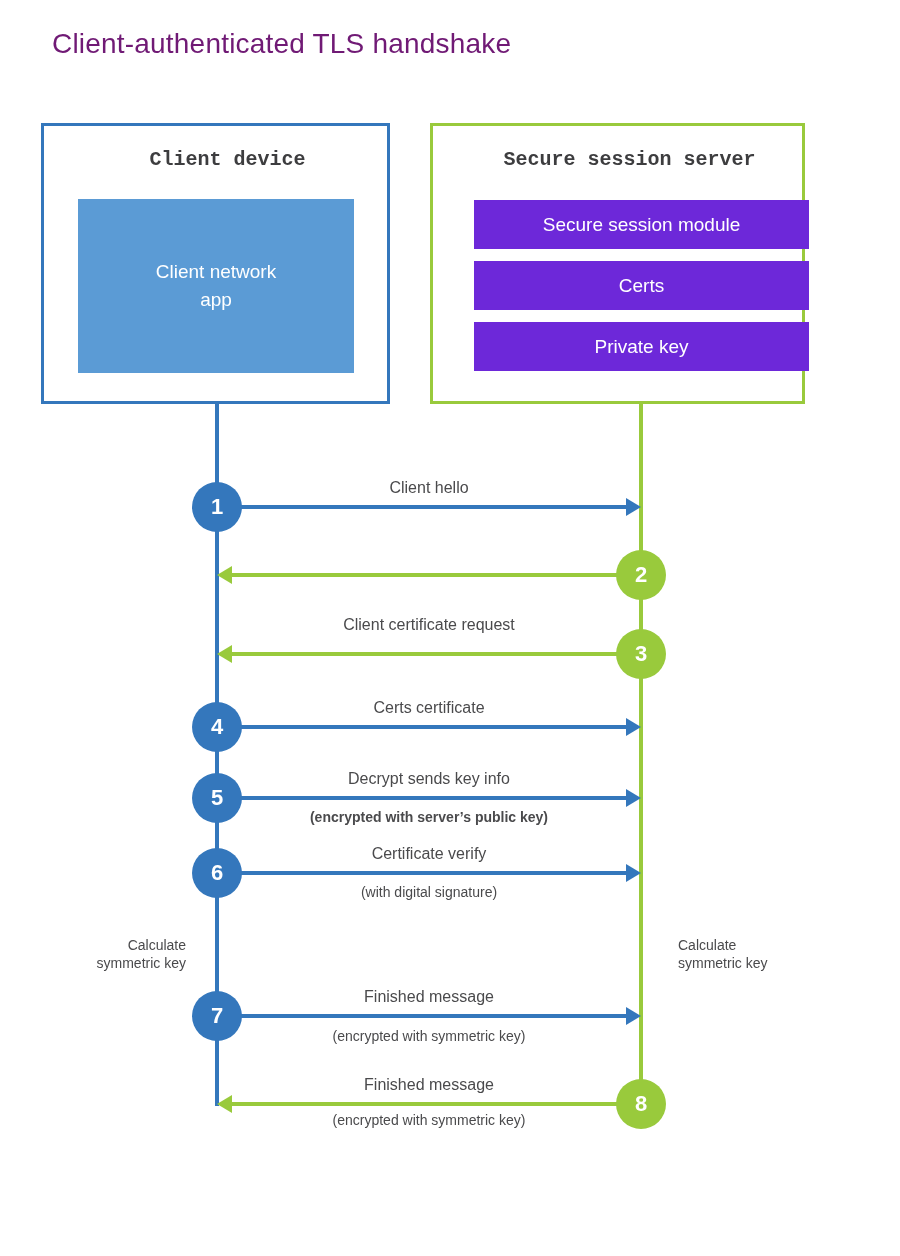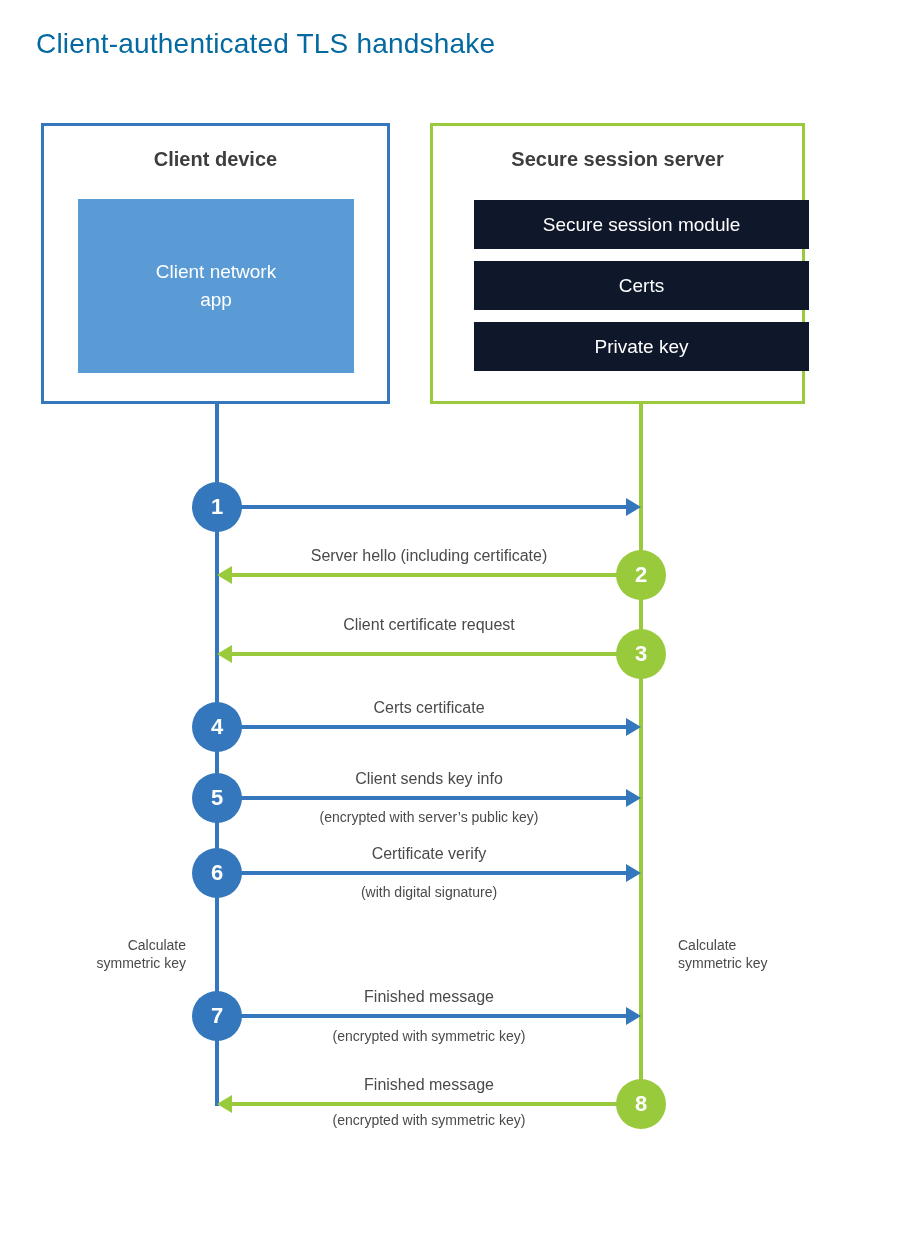--- a/index.html
+++ b/index.html
@@ -1,41 +1,41 @@
 <!DOCTYPE html>
 <html><head>
 <meta charset="utf-8">
 <style>
   * { margin:0; padding:0; box-sizing:border-box; }
   html,body { background:#ffffff; }
   body { font-family:"Liberation Sans", sans-serif; color:#4a4a4c; }
   .canvas { position:relative; width:900px; height:1256px; background:#ffffff; overflow:hidden; }
 
   .page-title {
-    position:absolute; left:36px; top:28px;
-    font-size:28px; font-weight:300; color:#0369a1; letter-spacing:0.2px;
+    position:absolute; left:52px; top:28px;
+    font-size:28px; font-weight:300; color:#701a75; letter-spacing:0.2px;
   }
 
   
   .actor-box { position:absolute; top:123px; height:281px; background:#ffffff; }
   .actor-box.client { left:41px;  width:349px; border:3px solid #3477bc; }
   .actor-box.server { left:430px; width:375px; border:3px solid #99ca3c; }
   .actor-title {
-    position:absolute; top:22px; left:0; width:100%;
-    text-align:center; font-size:20px; font-weight:bold; color:#3d3d3f;
+    position:absolute; top:22px; left:12px; width:100%;
+    text-align:center; font-size:20px; font-weight:bold; color:#3d3d3f;font-family:Liberation Mono, monospace;
   }
   .app-box {
     position:absolute; left:34px; top:73px; width:276px; height:174px;
     background:#5b9bd5; color:#ffffff; font-size:19px;
     display:flex; align-items:center; justify-content:center;
     text-align:center; white-space:pre-line; line-height:1.5;
   }
   .server-bar {
     position:absolute; left:41px; width:335px; height:49px;
-    background:#0f172a; color:#ffffff; font-size:19px;
+    background:#6d28d9; color:#ffffff; font-size:19px;
     display:flex; align-items:center; justify-content:center; text-align:center;
   }
 
   
   .vline { position:absolute; width:4px; }
   .vline.blue  { background:#3477bc; }
   .vline.green { background:#99ca3c; }
 
   
   .step-circle {
@@ -87,44 +87,44 @@
   <div class="actor-box server">
     <div class="actor-title">Secure session server</div>
     <div class="server-bar" style="top:74px;">Secure session module</div>
     <div class="server-bar" style="top:196px;">Private key</div>
     <div class="server-bar" style="top:135px;">Certs</div>
   </div>
 
   <div class="vline blue" style="left:215px; top:404px; height:702px;"></div>
   <div class="vline green" style="left:639px; top:404px; height:700px;"></div>
 
+  <div class="msg-label" style="top:477px;">Client hello</div>
   <div class="arrow-bar blue" style="left:220px; top:505px; width:406px;"></div>
   <div class="arrow-head right" style="left:626px; top:498px;"></div>
   <div class="step-circle blue" style="left:192px; top:482px;">1</div>
 
-  <div class="msg-label" style="top:545px;">Server hello (including certificate)</div>
   <div class="arrow-bar green" style="left:232px; top:573px; width:407px;"></div>
   <div class="arrow-head left" style="left:217px; top:566px;"></div>
   <div class="step-circle green" style="left:616px; top:550px;">2</div>
 
   <div class="msg-label" style="top:614px;text-align:center;">Client certificate request</div>
   <div class="arrow-bar green" style="left:232px; top:652px; width:407px;"></div>
   <div class="arrow-head left" style="left:217px; top:645px;"></div>
   <div class="step-circle green" style="left:616px; top:629px;">3</div>
 
   <div class="msg-label" style="top:697px;">Certs certificate</div>
   <div class="arrow-bar blue" style="left:220px; top:725px; width:406px;"></div>
   <div class="arrow-head right" style="left:626px; top:718px;"></div>
   <div class="step-circle blue" style="left:192px; top:702px;">4</div>
 
-  <div class="msg-label" style="top:768px;">Client sends key info</div>
+  <div class="msg-label" style="top:768px;">Decrypt sends key info</div>
   <div class="arrow-bar blue" style="left:220px; top:796px; width:406px;"></div>
   <div class="arrow-head right" style="left:626px; top:789px;"></div>
   <div class="step-circle blue" style="left:192px; top:773px;">5</div>
-  <div class="msg-sublabel" style="top:808px;">(encrypted with server’s public key)</div>
+  <div class="msg-sublabel" style="top:808px;font-weight:bold;">(encrypted with server’s public key)</div>
 
   <div class="msg-label" style="top:843px;">Certificate verify</div>
   <div class="arrow-bar blue" style="left:220px; top:871px; width:406px;"></div>
   <div class="arrow-head right" style="left:626px; top:864px;"></div>
   <div class="step-circle blue" style="left:192px; top:848px;">6</div>
   <div class="msg-sublabel" style="top:883px;">(with digital signature)</div>
 
   <div class="side-note right-align" style="left:76px; top:937px; width:110px;">Calculate
 symmetric key</div>
   <div class="side-note" style="left:678px; top:937px; width:120px;">Calculate

